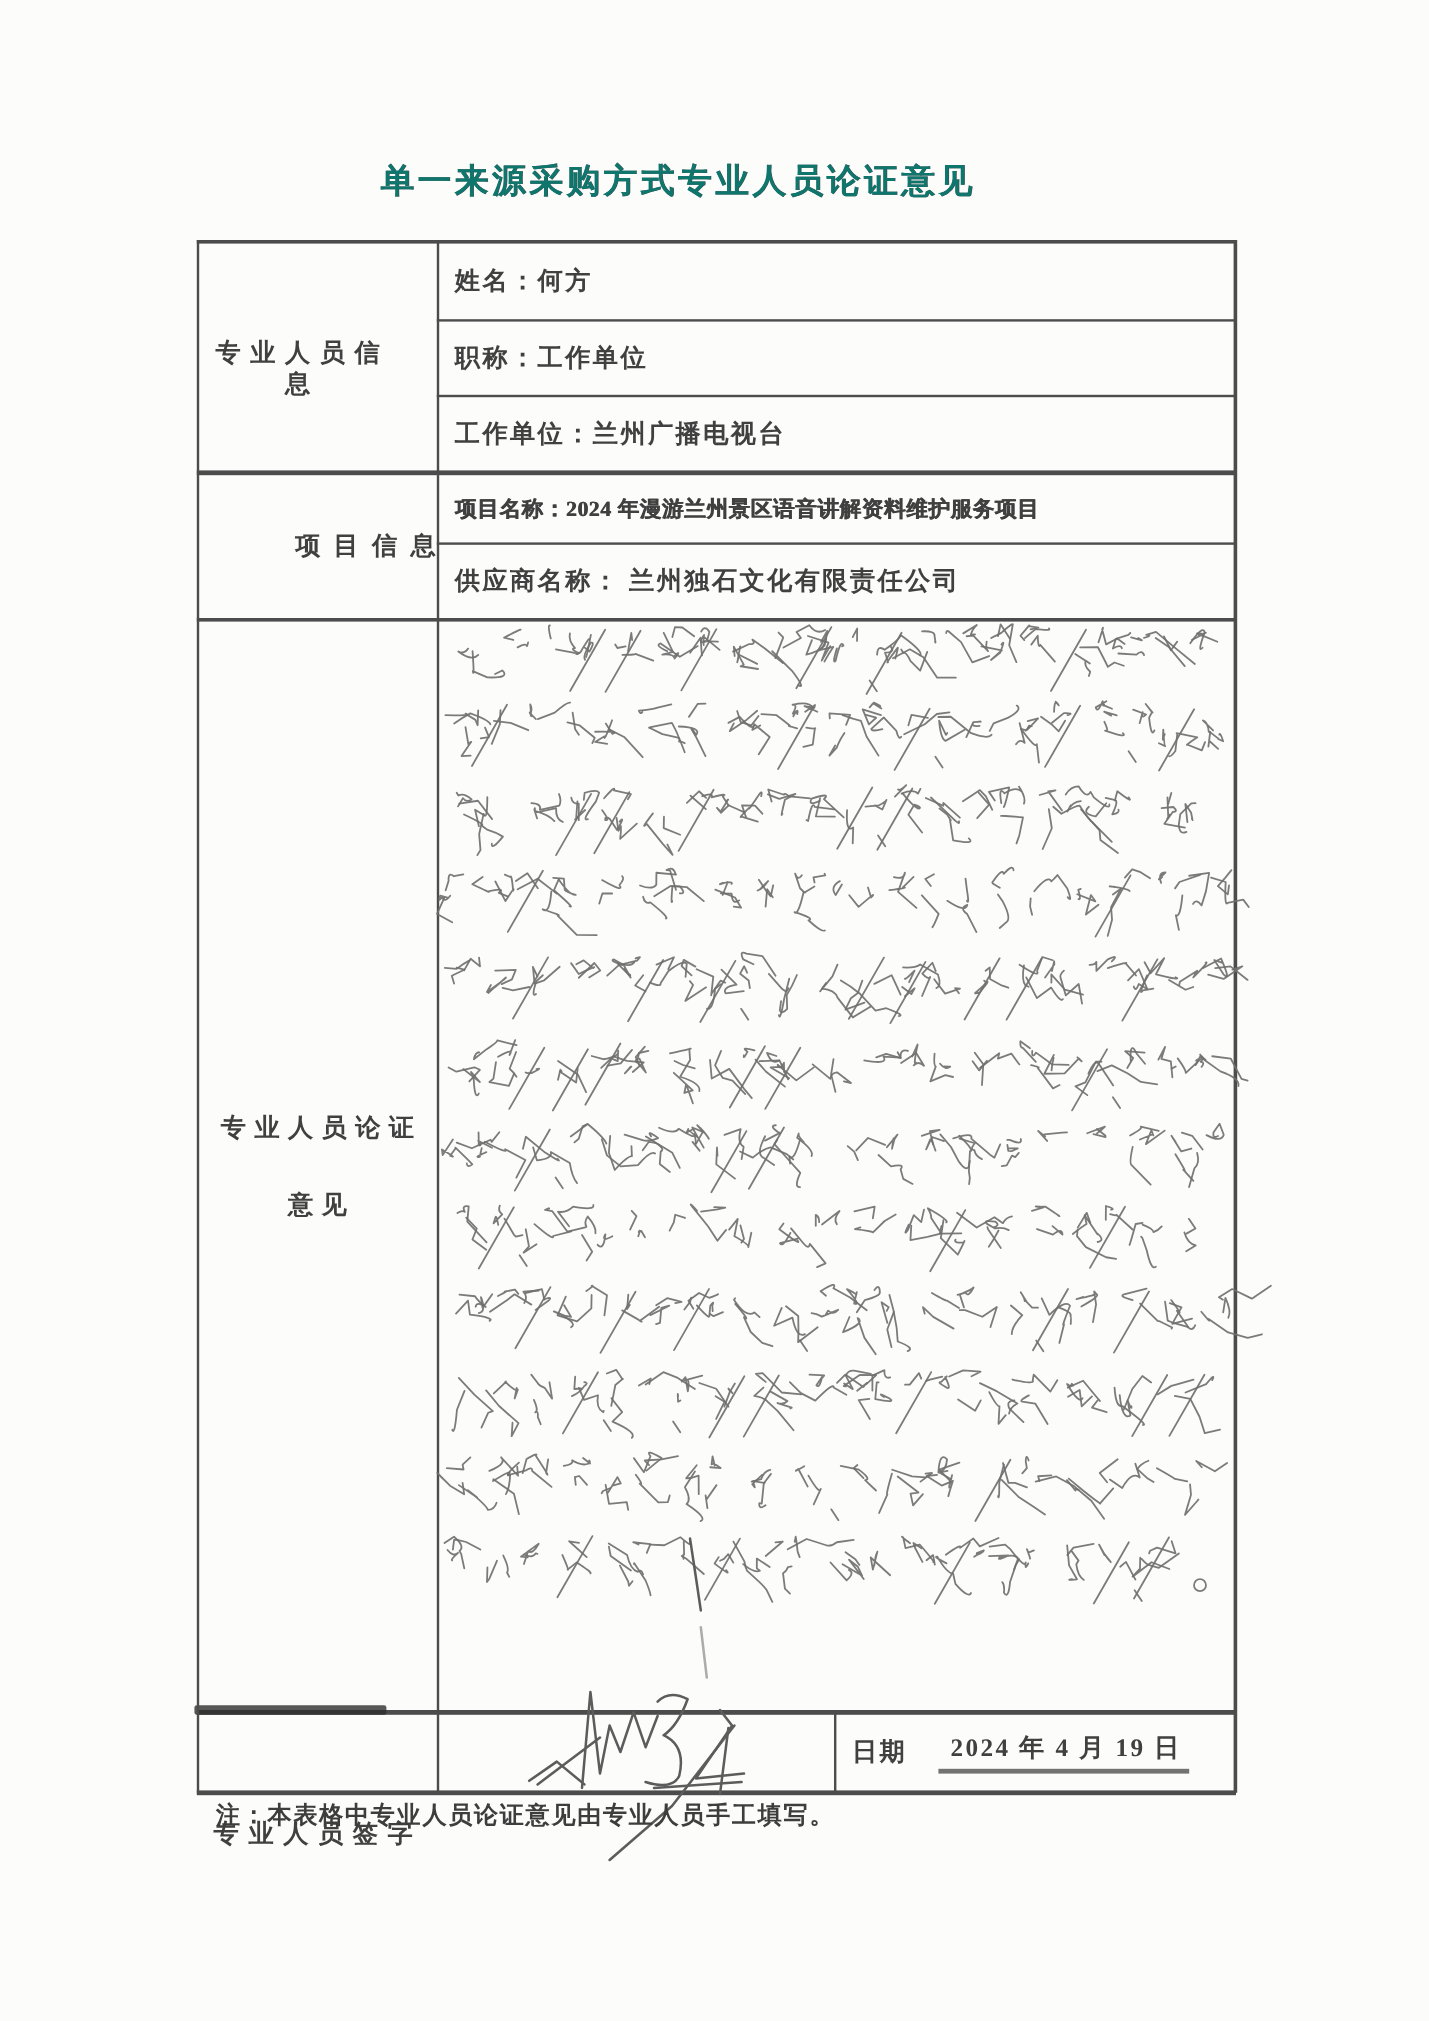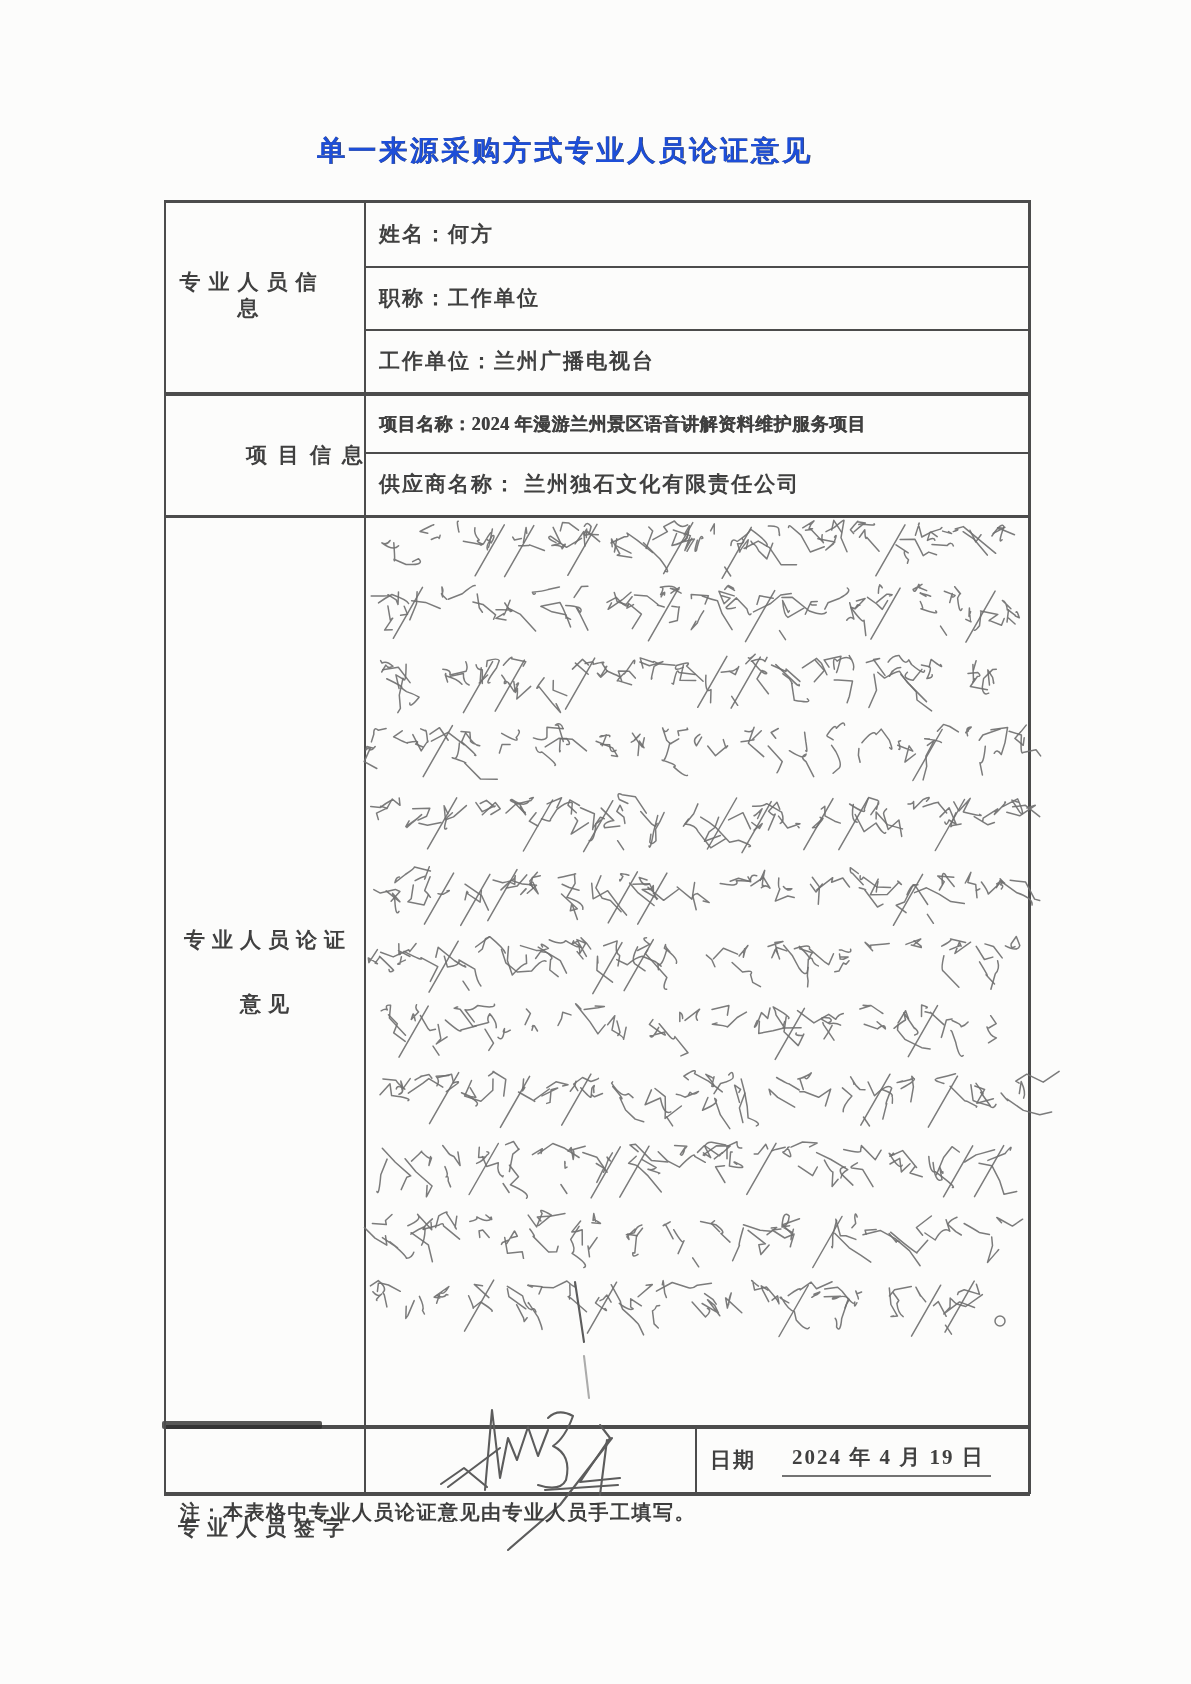--- a/index.html
+++ b/index.html
@@ -7,39 +7,39 @@
     width:1191px;height:1684px;position:relative;overflow:hidden;
     background:#fcfcfb;
     font-family:"Liberation Serif","DejaVu Serif",serif;
     color:#3a3a3a;
   }
   .abs{position:absolute;}
   
   .doc-title{
     left:150px;top:132px;width:830px;text-align:center;
     font-family:"Liberation Sans","DejaVu Sans",sans-serif;
-    font-size:28px;font-weight:bold;letter-spacing:3px;color:#1d4ed8;
+    font-size:28px;font-weight:bold;letter-spacing:3px;color:#0f766e;
     text-shadow:0.4px 0 0 #474747;
   }
   
   .hline,.vline{background:#4c4c4c;}
   
   .cell{
     display:flex;align-items:center;
     font-size:21px;font-weight:bold;color:#404040;
     letter-spacing:2px;line-height:1.25;
   }
   .cell.left-pad{padding-left:13px;box-sizing:border-box;}
   .cell.center{justify-content:center;text-align:center;}
   .section-label{letter-spacing:8px;}
   .section-label-wide{letter-spacing:11px;}
   .opinion-label{flex-direction:column;justify-content:center;letter-spacing:7px;line-height:64px;}
   .proj-row{letter-spacing:0.5px;font-size:18px;text-shadow:0.6px 0 0 #3d3d3d;}
   .date-cell{font-size:21px;letter-spacing:2px;gap:24px;}
-  .date-underline{border-bottom:2px solid #737373;padding:0 6px 4px 10px;margin-left:2px;}
+  .date-underline{border-bottom:4px solid #737373;padding:0 6px 4px 10px;margin-left:2px;}
   
   .footnote{
     left:180px;top:1499px;font-size:20px;font-weight:bold;
     letter-spacing:1.5px;color:#3d3d3d;
   }
   
   svg{position:absolute;overflow:visible;pointer-events:none;}
   .smudge{background:#2e2e2e;opacity:.8;border-radius:2px;}
   .pencil-stroke{stroke:#707070;stroke-width:1.5;fill:none;stroke-linecap:round;stroke-linejoin:round;opacity:.92;}
   .sig-stroke{stroke:#5c5c5c;stroke-width:2.1;fill:none;stroke-linecap:round;stroke-linejoin:round;}
@@ -58,21 +58,21 @@
 <div class="abs hline" style="left:164px;top:515px;width:866px;height:3px;"></div>
 <div class="abs hline" style="left:164px;top:1425px;width:866px;height:4px;"></div>
 <div class="abs smudge" style="left:162px;top:1421px;width:160px;height:8px;"></div>
 <div class="abs hline" style="left:164px;top:1492px;width:866px;height:4px;"></div>
 
 <div class="abs vline" style="left:164px;top:200px;width:2px;height:1294px;"></div>
 <div class="abs vline" style="left:364px;top:200px;width:2px;height:1294px;"></div>
 <div class="abs vline" style="left:695px;top:1425px;width:2px;height:69px;"></div>
 <div class="abs vline" style="left:1028px;top:200px;width:3px;height:1294px;"></div>
 
-<div class="abs cell center section-label" style="left:166px;top:200px;width:172px;height:190px;">专业人员信息</div>
+<div class="abs cell center section-label" style="left:166px;top:212px;width:172px;height:190px;">专业人员信息</div>
 <div class="abs cell center section-label-wide" style="left:166px;top:396px;width:198px;height:119px;padding-left:45px;">项目信息</div>
 <div class="abs cell center opinion-label" style="left:166px;top:518px;width:204px;height:907px;">
   <span>专业人员论证</span>
   <span>意见</span>
 </div>
 <div class="abs cell center section-label" style="left:166px;top:1491px;width:198px;height:74px;">专业人员签字</div>
 
 <div class="abs cell left-pad" style="left:366px;top:202px;width:662px;height:64px;">姓名：何方</div>
 <div class="abs cell left-pad" style="left:366px;top:268px;width:662px;height:61px;">职称：工作单位</div>
 <div class="abs cell left-pad" style="left:366px;top:331px;width:662px;height:61px;">工作单位：兰州广播电视台</div>

